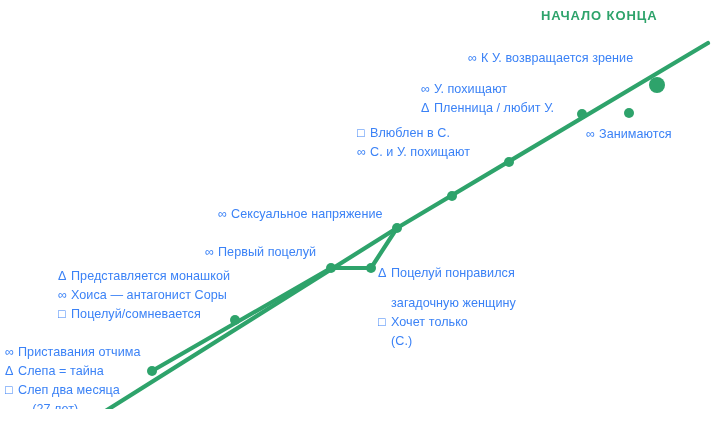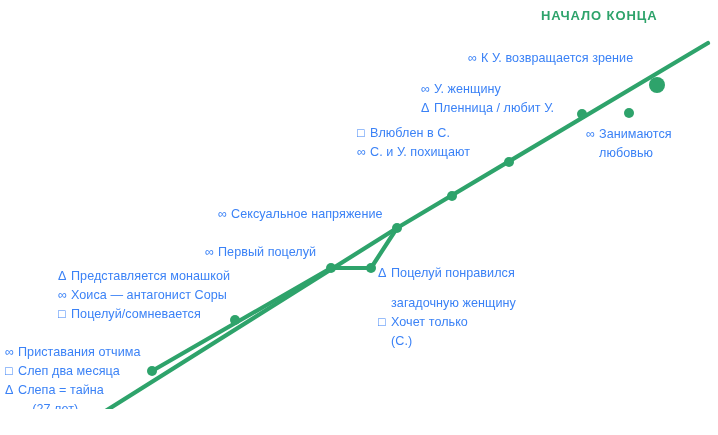--- a/index.html
+++ b/index.html
@@ -68,24 +68,24 @@
         <circle cx="582" cy="114" r="5" fill="#2ea36b"></circle>
         <circle cx="629" cy="113" r="5" fill="#2ea36b"></circle>
         <circle cx="657" cy="85" r="8" fill="#2ea36b"></circle>
       </g>
   </svg>
 
   <div class="title" style="left: 541px; top: 8px;">НАЧАЛО КОНЦА</div>
 
   <div id="labels-layer">
       <div class="label" style="left: 468px; top: 49px;"><span class="lrow"><span class="glyph">∞ </span><span>К У. возвращается зрение</span></span></div>
-      <div class="label" style="left: 421px; top: 80px;"><span class="lrow"><span class="glyph">∞ </span><span>У. женщину</span></span><span class="lrow"><span class="glyph">Δ </span><span>Пленница / любит У.</span></span></div>
-      <div class="label" style="left: 586px; top: 125px;"><span class="lrow"><span class="glyph">∞ </span><span>Занимаются</span></span><span class="lrow"><span class="glyph"></span><span>любовью</span></span></div>
+      <div class="label" style="left: 421px; top: 80px;"><span class="lrow"><span class="glyph">∞ </span><span>У. похищают</span></span><span class="lrow"><span class="glyph">Δ </span><span>Пленница / любит У.</span></span></div>
+      <div class="label" style="left: 586px; top: 125px;"><span class="lrow"><span class="glyph">∞ </span><span>Занимаются</span></span></div>
       <div class="label" style="left: 357px; top: 124px;"><span class="lrow"><span class="glyph">□ </span><span>Влюблен в С.</span></span><span class="lrow"><span class="glyph">∞ </span><span>С. и У. похищают</span></span></div>
       <div class="label" style="left: 218px; top: 205px;"><span class="lrow"><span class="glyph">∞ </span><span>Сексуальное напряжение</span></span></div>
       <div class="label" style="left: 205px; top: 243px;"><span class="lrow"><span class="glyph">∞ </span><span>Первый поцелуй</span></span></div>
       <div class="label" style="left: 58px; top: 267px;"><span class="lrow"><span class="glyph">Δ </span><span>Представляется монашкой</span></span><span class="lrow"><span class="glyph">∞ </span><span>Хоиса — антагонист Соры</span></span><span class="lrow"><span class="glyph">□ </span><span>Поцелуй/сомневается</span></span></div>
       <div class="label" style="left: 378px; top: 264px;"><span class="lrow"><span class="glyph">Δ </span><span>Поцелуй понравился</span></span></div>
       <div class="label" style="left: 378px; top: 294px;"><span class="lrow"><span class="glyph"></span><span>загадочную женщину</span></span><span class="lrow"><span class="glyph">□ </span><span>Хочет только</span></span><span class="lrow"><span class="glyph"></span><span>(С.)</span></span></div>
-      <div class="label" style="left: 5px; top: 343px;"><span class="lrow"><span class="glyph">∞ </span><span>Приставания отчима</span></span><span class="lrow"><span class="glyph">□ </span><span>Слеп два месяца</span></span><span class="lrow"><span class="glyph">Δ </span><span>Слепа = тайна</span></span><span class="lrow"><span class="glyph"></span><span>    (27 лет)</span></span></div>
+      <div class="label" style="left: 5px; top: 343px;"><span class="lrow"><span class="glyph">∞ </span><span>Приставания отчима</span></span><span class="lrow"><span class="glyph">Δ </span><span>Слепа = тайна</span></span><span class="lrow"><span class="glyph">□ </span><span>Слеп два месяца</span></span><span class="lrow"><span class="glyph"></span><span>    (27 лет)</span></span></div>
     </div>
 
 </div>
 
 </body></html>

